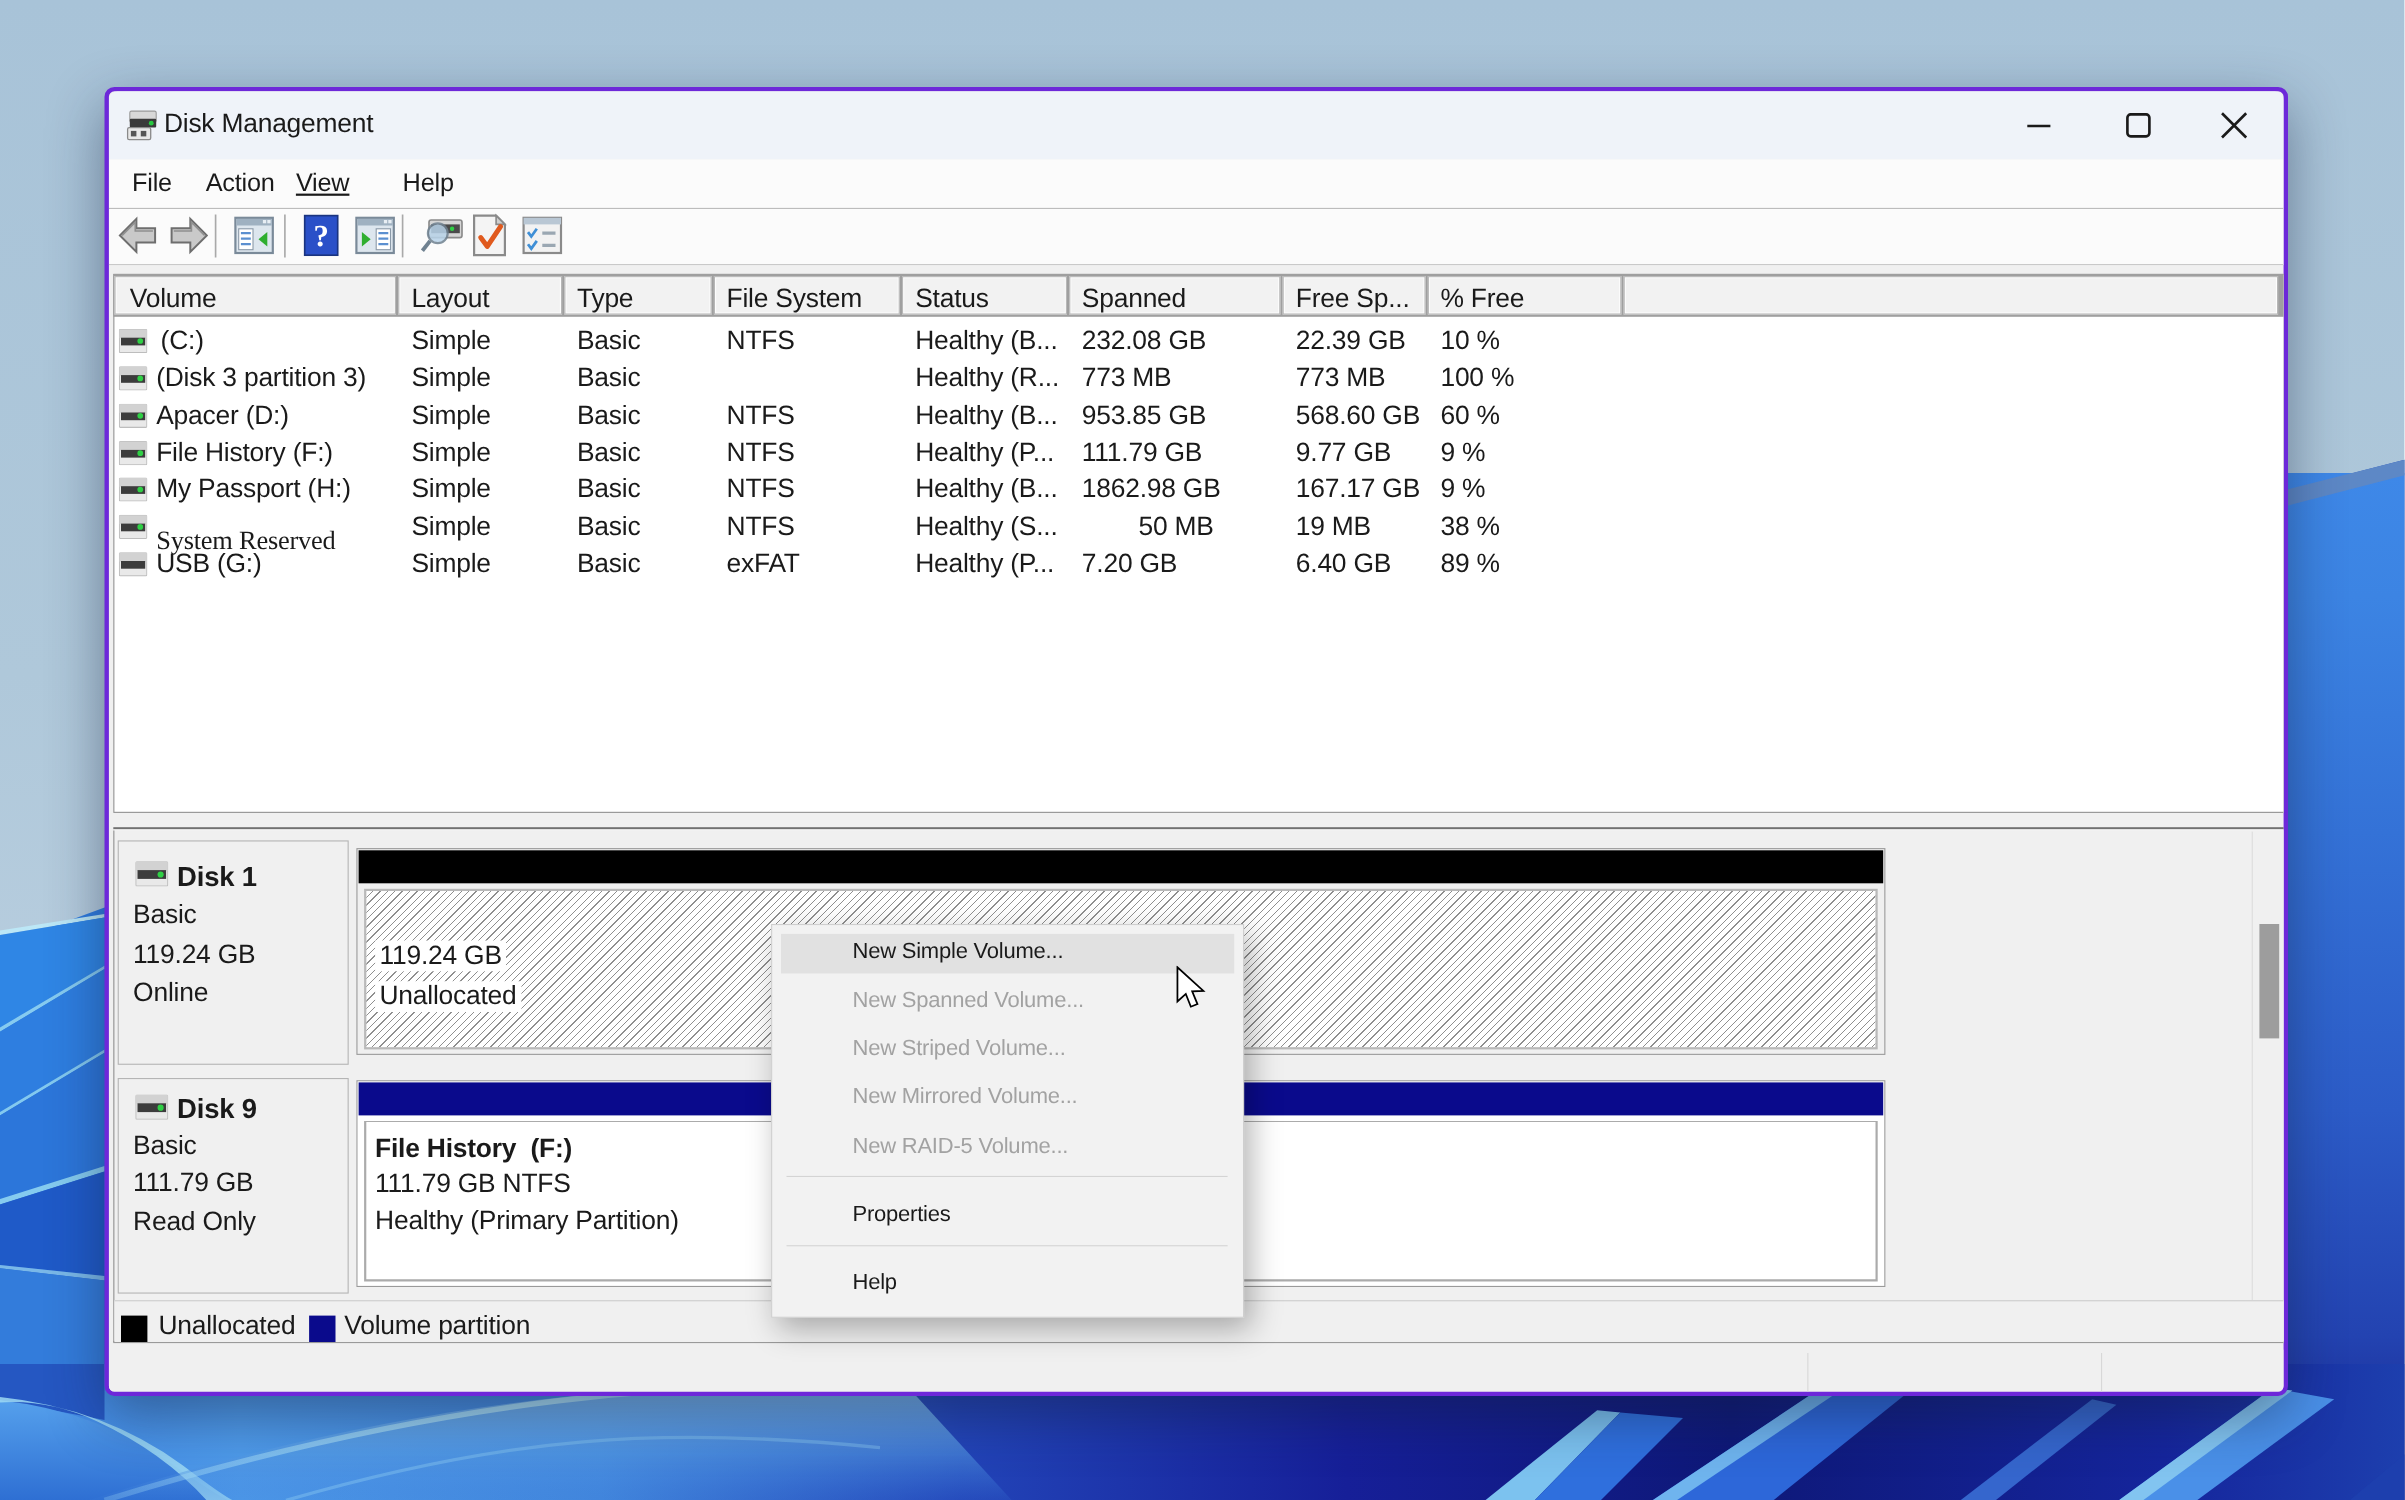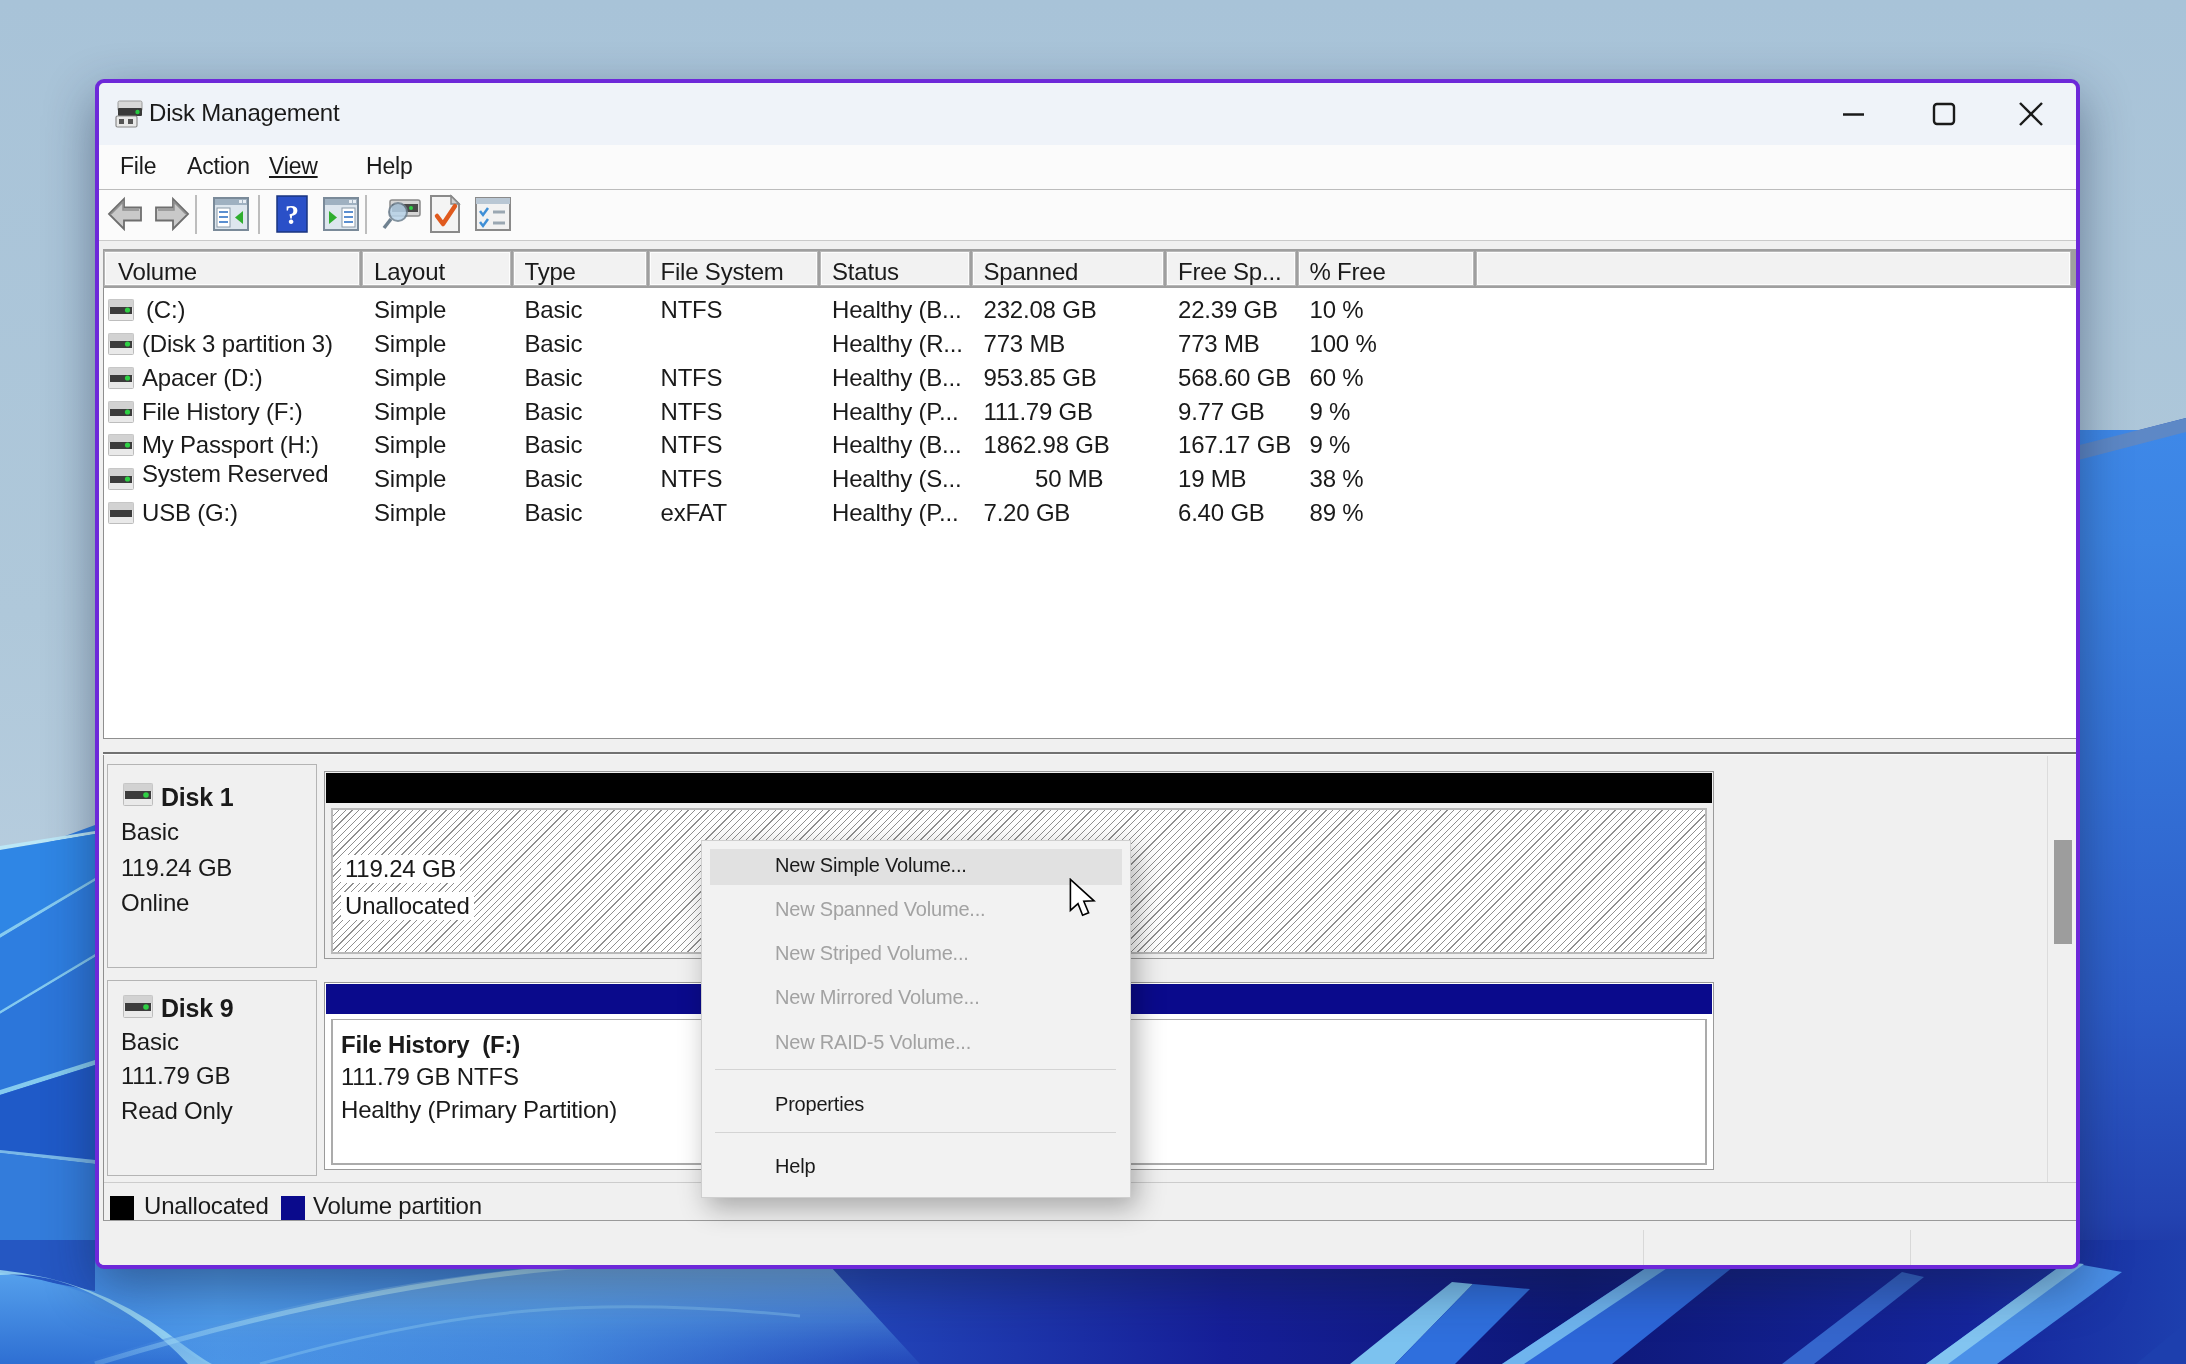--- a/index.html
+++ b/index.html
@@ -297,21 +297,21 @@
 <div class="cell" style="left:733px; top:348.4px;">Healthy (B...</div>
 <div class="cell" style="left:884.5px; top:348.4px;">1862.98 GB</div>
 <div class="cell" style="left:1079px; top:348.4px;">167.17 GB</div>
 <div class="cell" style="left:1210.5px; top:348.4px;">9 %</div>
 <svg class="abs" style="left:9px; top:385.25px;" width="26" height="22" viewBox="0 0 26 22">
 <rect x="0.5" y="0.5" width="25" height="21" rx="1" fill="#e9e9e9" stroke="#bdbdbd"></rect>
 <rect x="0.5" y="0.5" width="25" height="8" fill="#d2d2d2"></rect>
 <rect x="2" y="8" width="22" height="7" fill="#3c3c3c"></rect>
         <circle cx="19.5" cy="11" r="2.6" fill="#2fd045"></circle>
 </svg>
-<div class="cell" style="left:43px; top:377px;">System Reserved</div>
+<div class="cell" style="left:43px; top:396px;font-family:Liberation Serif, serif;">System Reserved</div>
 <div class="cell" style="left:275px; top:382.25px;">Simple</div>
 <div class="cell" style="left:425.5px; top:382.25px;">Basic</div>
 <div class="cell" style="left:561.5px; top:382.25px;">NTFS</div>
 <div class="cell" style="left:733px; top:382.25px;">Healthy (S...</div>
 <div class="cell" style="left:936px; top:382.25px;">50 MB</div>
 <div class="cell" style="left:1079px; top:382.25px;">19 MB</div>
 <div class="cell" style="left:1210.5px; top:382.25px;">38 %</div>
 <svg class="abs" style="left:9px; top:419.1px;" width="26" height="22" viewBox="0 0 26 22">
 <rect x="0.5" y="0.5" width="25" height="21" rx="1" fill="#e9e9e9" stroke="#bdbdbd"></rect>
 <rect x="0.5" y="0.5" width="25" height="8" fill="#d2d2d2"></rect>

